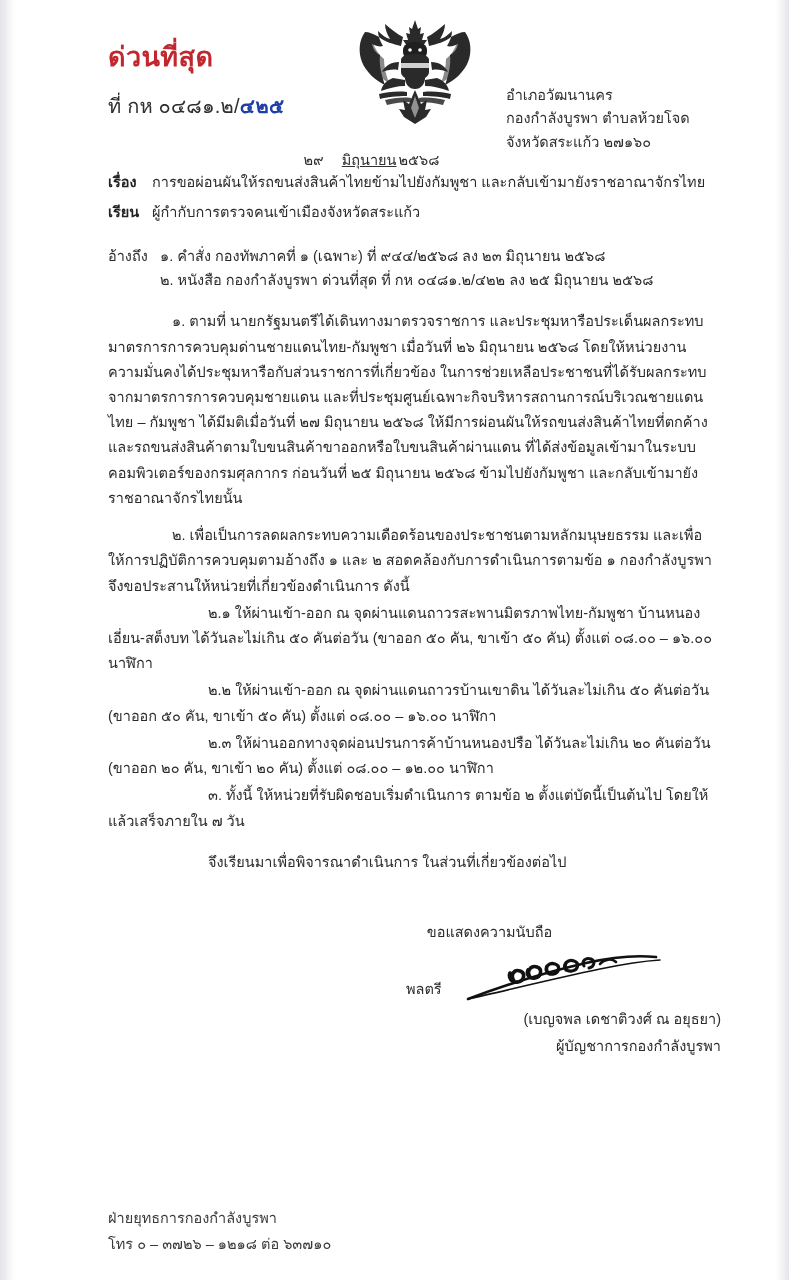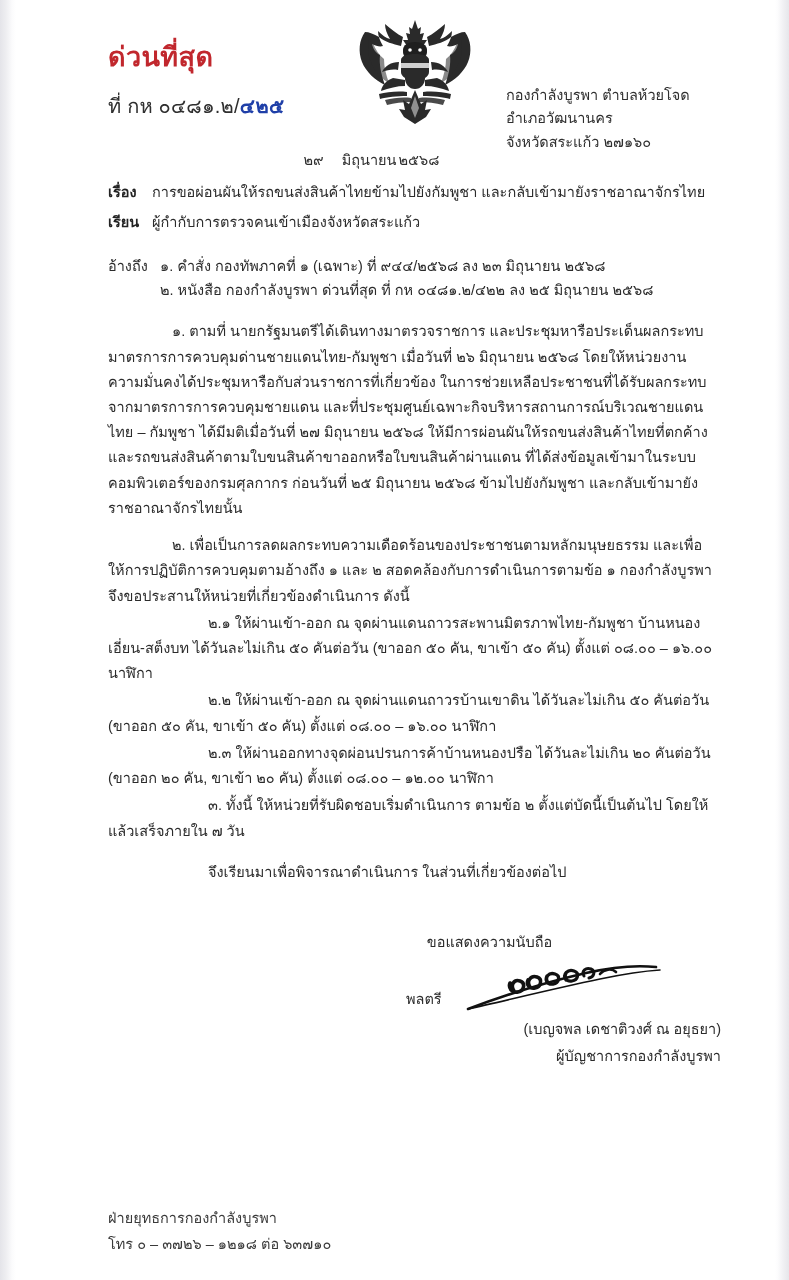--- a/index.html
+++ b/index.html
@@ -103,39 +103,39 @@
     position: absolute;
     left: 0;
     right: 0;
     top: 148px;
     text-align: center;
     font-size: 14.5px;
     color: #2f2f2f;
     padding-right: 86px;
   }
   .date-line .day { margin-right: 18px; }
-  .date-line .month { margin-right: 2px; }
+  .date-line .month { margin-right: 2px; text-decoration: underline; }
 
   
   .field-row {
     display: flex;
     align-items: baseline;
     font-size: 14.5px;
     margin-bottom: 8px;
     line-height: 1.5;
   }
   .field-label {
     font-weight: bold;
     min-width: 44px;
     flex: 0 0 auto;
     color: #222;
   }
   .field-value { flex: 1 1 auto; }
 
-  .subject-zone { margin-top: 10px; }
+  .subject-zone { }
 
   
   .refs {
     margin-top: 20px;
     font-size: 14.5px;
     line-height: 1.72;
   }
   .refs-head {
     display: flex;
     align-items: center;
@@ -273,22 +273,22 @@
             <path d="M36 90 C44 88 54 87 62 88 L62 92 C54 92 45 93 38 95 Z" opacity="0.85"></path>
             <path d="M96 90 C88 88 78 87 70 88 L70 92 C78 92 87 93 94 95 Z" opacity="0.85"></path>
 
             <path d="M66 80 L60 94 L54 90 L56 100 L50 99 L55 107 L66 114 L77 107 L82 99 L76 100 L78 90 L72 94 Z"></path>
             <path d="M66 86 L62 98 L66 108 L70 98 Z" fill="#f5f5f5" opacity="0.5"></path>
           </g>
         </svg>
       </div>
 
       <div class="address-block">
+        <div>อำเภอวัฒนานคร</div>
         <div>กองกำลังบูรพา ตำบลห้วยโจด</div>
-        <div>อำเภอวัฒนานคร</div>
         <div>จังหวัดสระแก้ว ๒๗๑๖๐</div>
       </div>
 
       <div class="date-line">
         <span class="day">๒๙</span><span class="month">มิถุนายน</span><span>๒๕๖๘</span>
       </div>
 
     </div>
 
     <div class="subject-zone">

